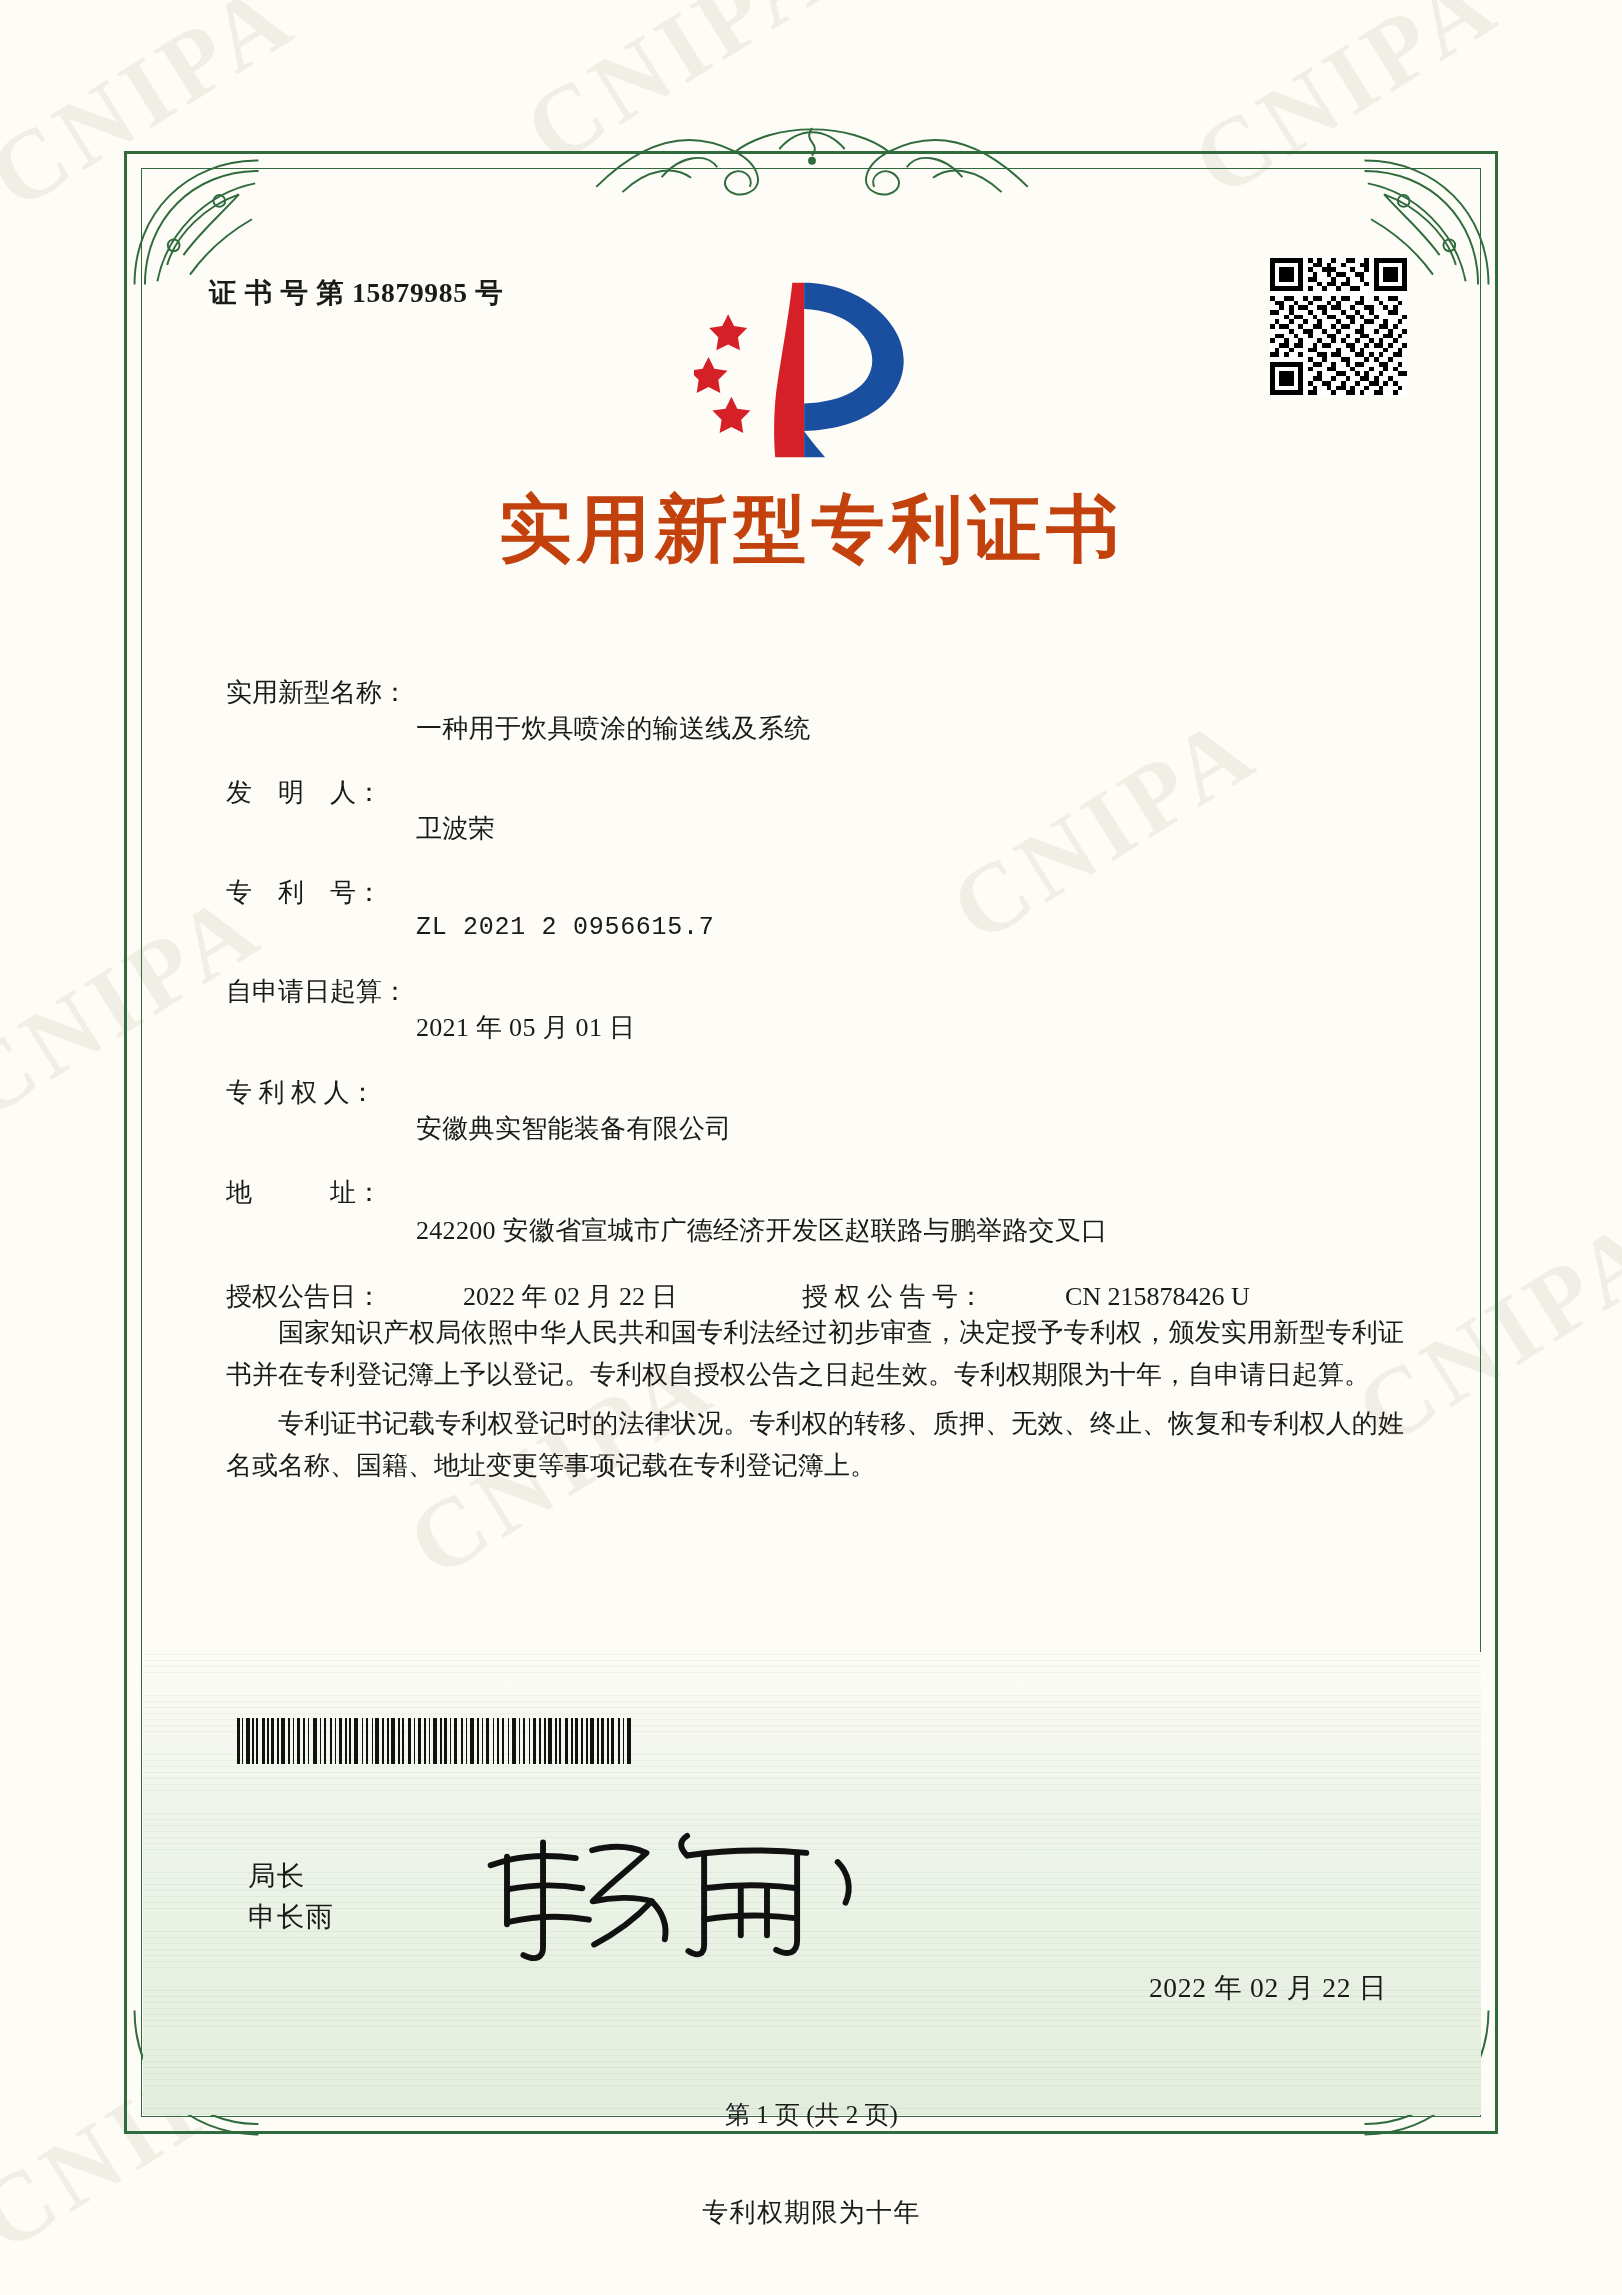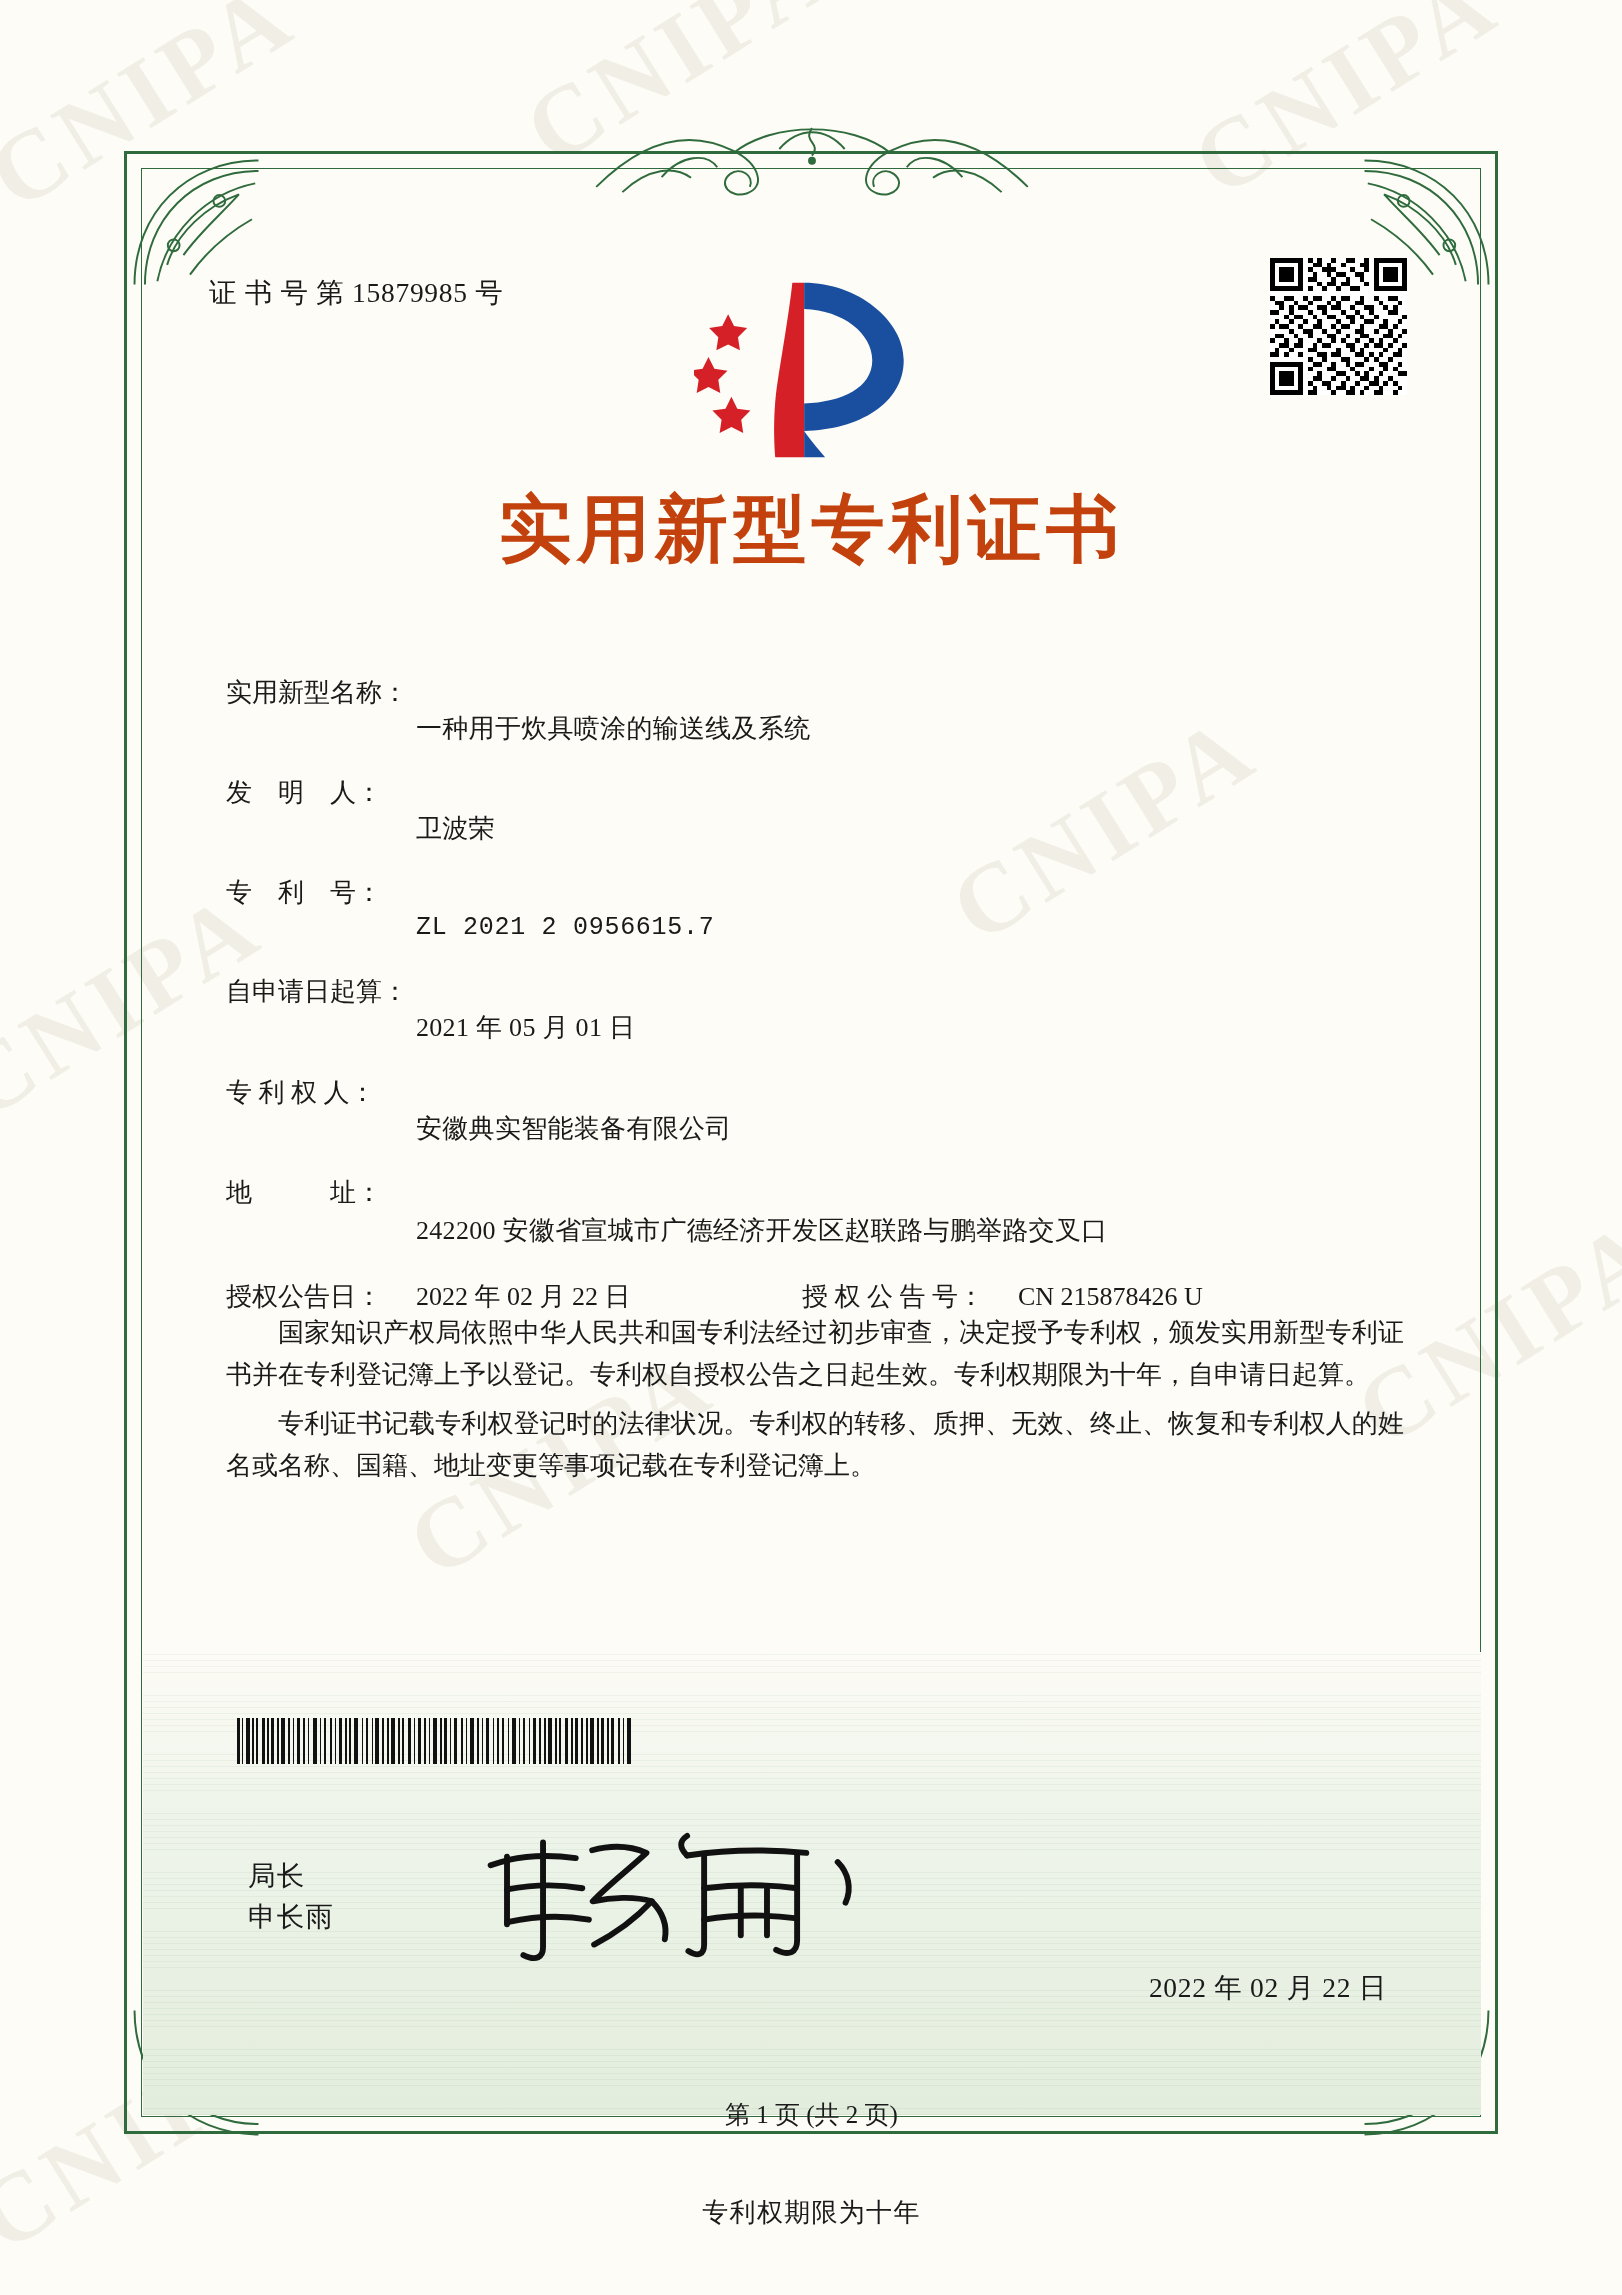--- a/index.html
+++ b/index.html
@@ -80,20 +80,21 @@
   }
 
   
   .cert-no {
     position: absolute;
     left: 209px;
     top: 275px;
     font-size: 27.5px;
     letter-spacing: 0.7px;
     white-space: nowrap;
+    font-weight: bold;
   }
   .qr {
     position: absolute;
     right: 216px;
     top: 258px;
     width: 137px;
     height: 137px;
     background: #ffffff;
   }
   .qr svg { display: block; }
@@ -150,21 +151,21 @@
     font-size: 25px;
     letter-spacing: 0.7px;
   }
   .field.addr .val { line-height: 1.35; max-width: 818px; }
 
   .field-row2 {
     display: flex;
     align-items: flex-start;
     margin-bottom: 26px;
   }
-  .field-row2 .seg { display: flex; }
+  .field-row2 .seg { display: flex; gap: 47px; }
   .field-row2 .seg1 { width: 576px; flex: 0 0 576px; }
   .field-row2 .lbl { width: 190px; flex: 0 0 190px; white-space: pre; }
   .field-row2 .lbl2 { width: 216px; flex: 0 0 216px; white-space: pre; }
 
   
   .paras {
     position: absolute;
     left: 226px;
     top: 1312px;
     width: 1178px;

